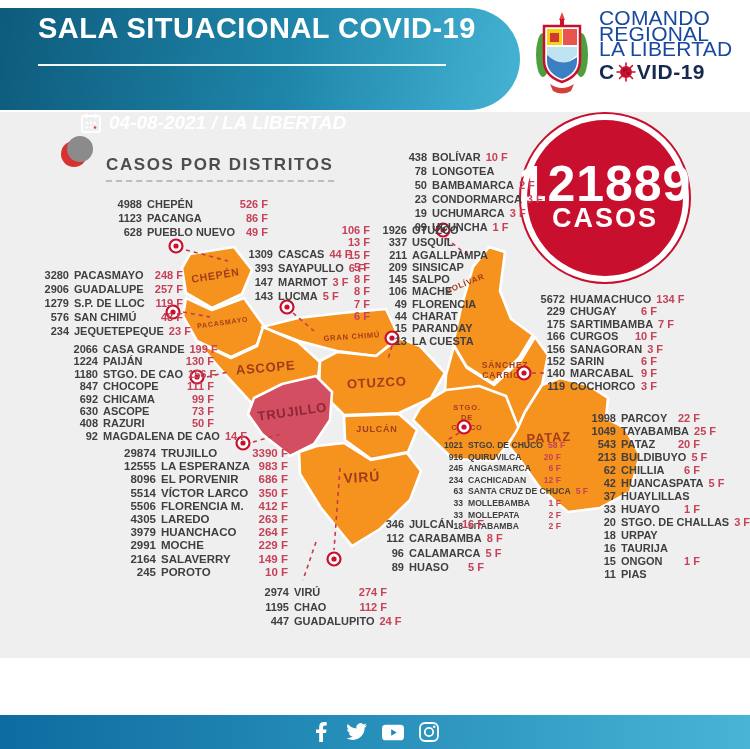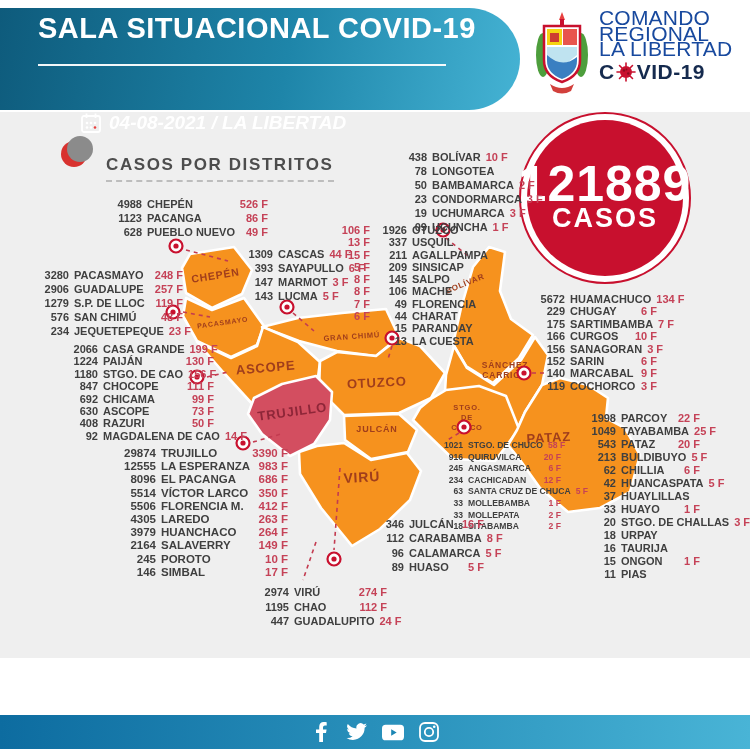--- a/index.html
+++ b/index.html
@@ -318,21 +318,21 @@
         <span class="n">TRUJILLO</span>
         <span class="f">3390 F</span>
       </div>
       <div class="row">
         <span class="c">12555</span>
         <span class="n">LA ESPERANZA</span>
         <span class="f">983 F</span>
       </div>
       <div class="row">
         <span class="c">8096</span>
-        <span class="n">EL PACANGA</span>
+        <span class="n">EL PORVENIR</span>
         <span class="f">686 F</span>
       </div>
       <div class="row">
         <span class="c">5514</span>
         <span class="n">VÍCTOR LARCO</span>
         <span class="f">350 F</span>
       </div>
       <div class="row">
         <span class="c">5506</span>
         <span class="n">FLORENCIA M.</span>
@@ -342,33 +342,33 @@
         <span class="c">4305</span>
         <span class="n">LAREDO</span>
         <span class="f">263 F</span>
       </div>
       <div class="row">
         <span class="c">3979</span>
         <span class="n">HUANCHACO</span>
         <span class="f">264 F</span>
       </div>
       <div class="row">
+        <span class="c">2991</span>
+        <span class="n">MOCHE</span>
+        <span class="f">229 F</span>
+      </div>
+      <div class="row">
         <span class="c">2164</span>
         <span class="n">SALAVERRY</span>
         <span class="f">149 F</span>
       </div>
       <div class="row">
         <span class="c">245</span>
         <span class="n">POROTO</span>
         <span class="f">10 F</span>
-      </div>
-      <div class="row">
-        <span class="c">146</span>
-        <span class="n">SIMBAL</span>
-        <span class="f">17 F</span>
       </div>
     </div>
   <div class="dlist" style="left:243px;top:247px;width:120px;--cw:30px;--lh:14px;">
       <div class="row">
         <span class="c">1309</span>
         <span class="n">CASCAS</span>
         <span class="f">44 F</span>
       </div>
       <div class="row">
         <span class="c">393</span>

